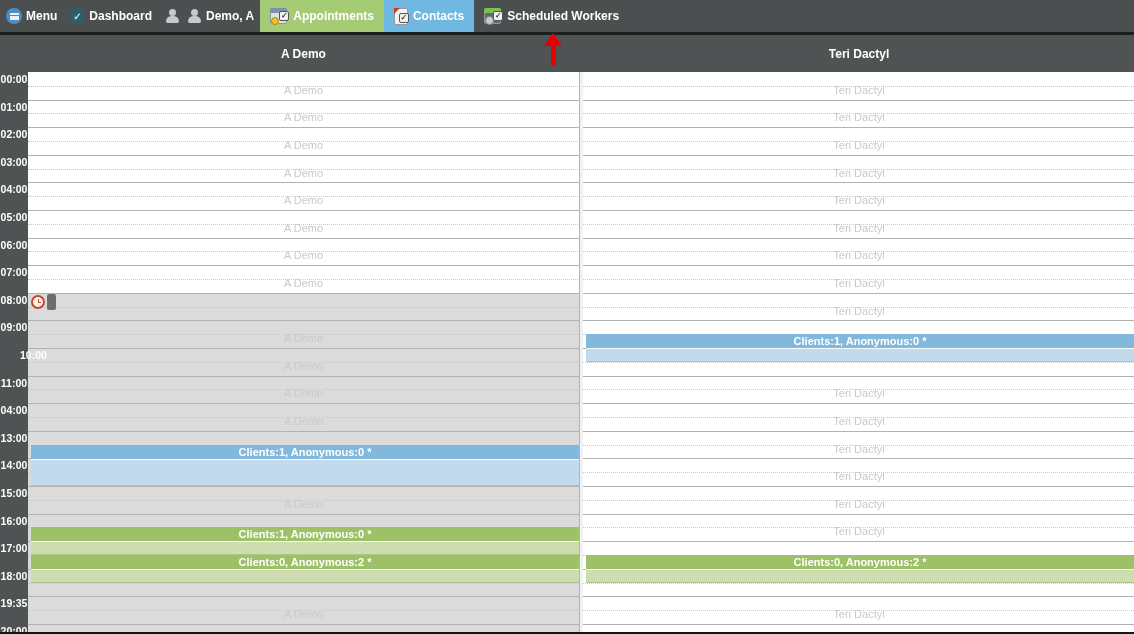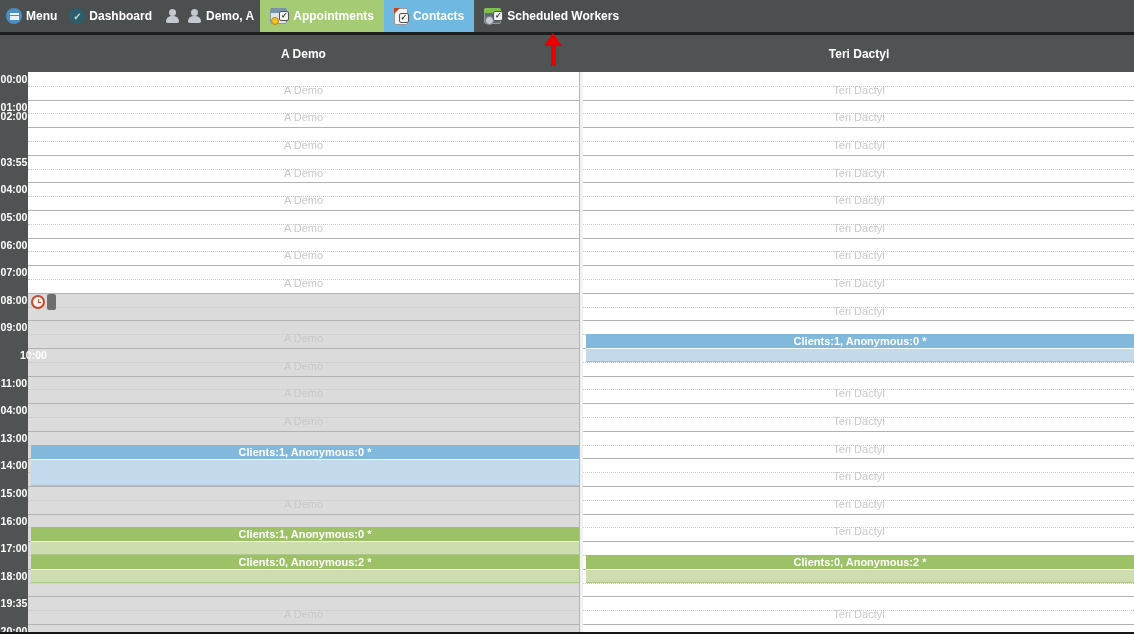--- a/index.html
+++ b/index.html
@@ -181,24 +181,24 @@
       <div class="col-bg busy" style="left: 28px; top: 220.8px; width: 551px; height: 341.2px;"></div>
       <div class="col-bg" style="left: 584px; top: 0px; width: 550px; height: 562px; background: rgb(255, 255, 255);"></div>
       <div class="divider" style="left: 579px;"></div>
       <div class="hh-line" style="left: 28px; top: 13.8px; width: 1106px;"></div>
       <div class="time-label" style="top: 1px;">00:00</div>
       <div class="h-line" style="left: 28px; top: 27.6px; width: 1106px;"></div>
       <div class="hh-line" style="left: 28px; top: 41.4px; width: 1106px;"></div>
       <div class="time-label" style="top: 28.6px;">01:00</div>
       <div class="h-line" style="left: 28px; top: 55.2px; width: 1106px;"></div>
       <div class="hh-line" style="left: 28px; top: 69px; width: 1106px;"></div>
-      <div class="time-label" style="top: 38px;">02:00</div>
+      <div class="time-label" style="top: 56px;">02:00</div>
       <div class="h-line" style="left: 28px; top: 82.8px; width: 1106px;"></div>
       <div class="hh-line" style="left: 28px; top: 96.6px; width: 1106px;"></div>
-      <div class="time-label" style="top: 83.8px;">03:55</div>
+      <div class="time-label" style="top: 83.8px;">03:00</div>
       <div class="h-line" style="left: 28px; top: 110.4px; width: 1106px;"></div>
       <div class="hh-line" style="left: 28px; top: 124.2px; width: 1106px;"></div>
       <div class="time-label" style="top: 111.4px;">04:00</div>
       <div class="h-line" style="left: 28px; top: 138px; width: 1106px;"></div>
       <div class="hh-line" style="left: 28px; top: 151.8px; width: 1106px;"></div>
       <div class="time-label" style="top: 139px;">05:00</div>
       <div class="h-line" style="left: 28px; top: 165.6px; width: 1106px;"></div>
       <div class="hh-line" style="left: 28px; top: 179.4px; width: 1106px;"></div>
       <div class="time-label" style="top: 166.6px;">06:00</div>
       <div class="h-line" style="left: 28px; top: 193.2px; width: 1106px;"></div>

